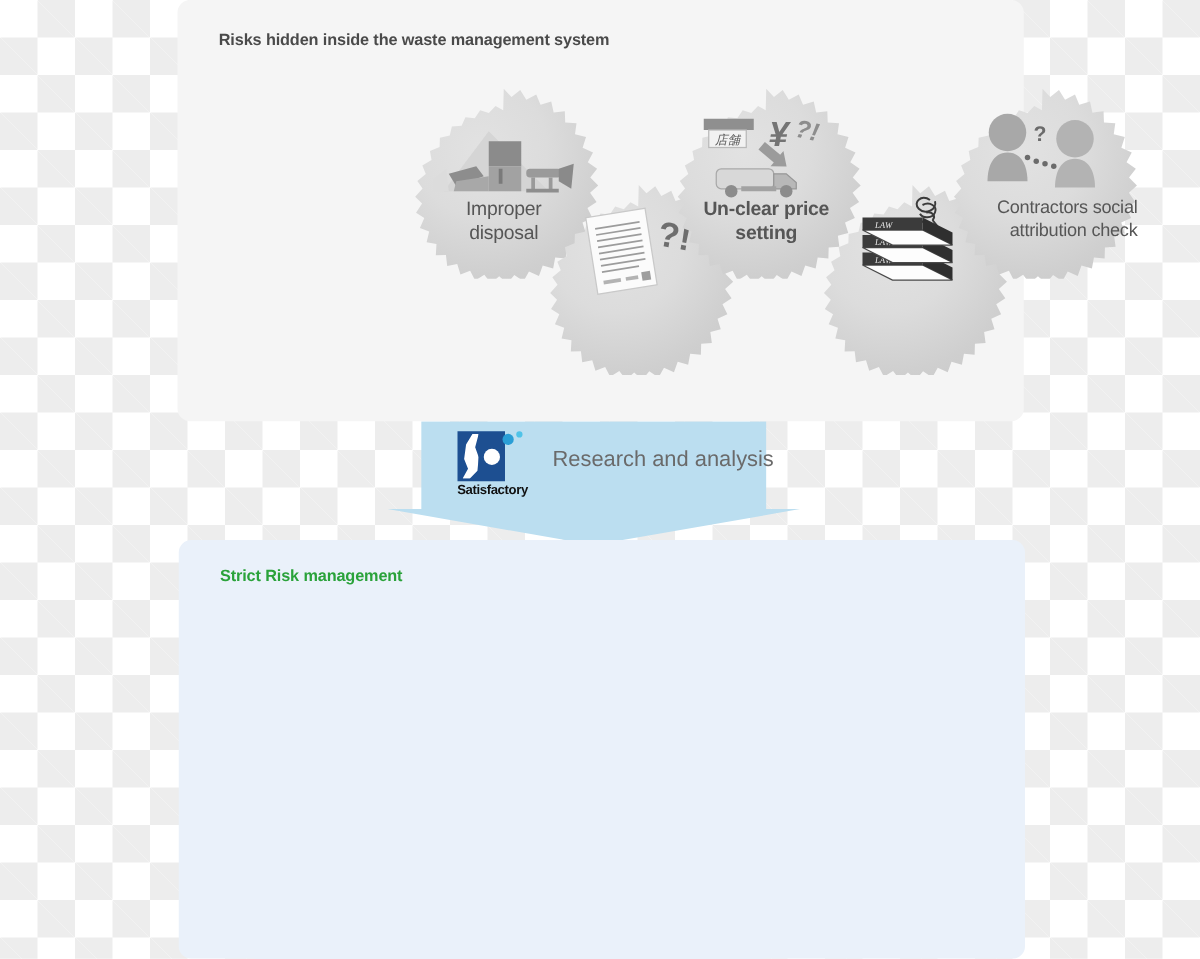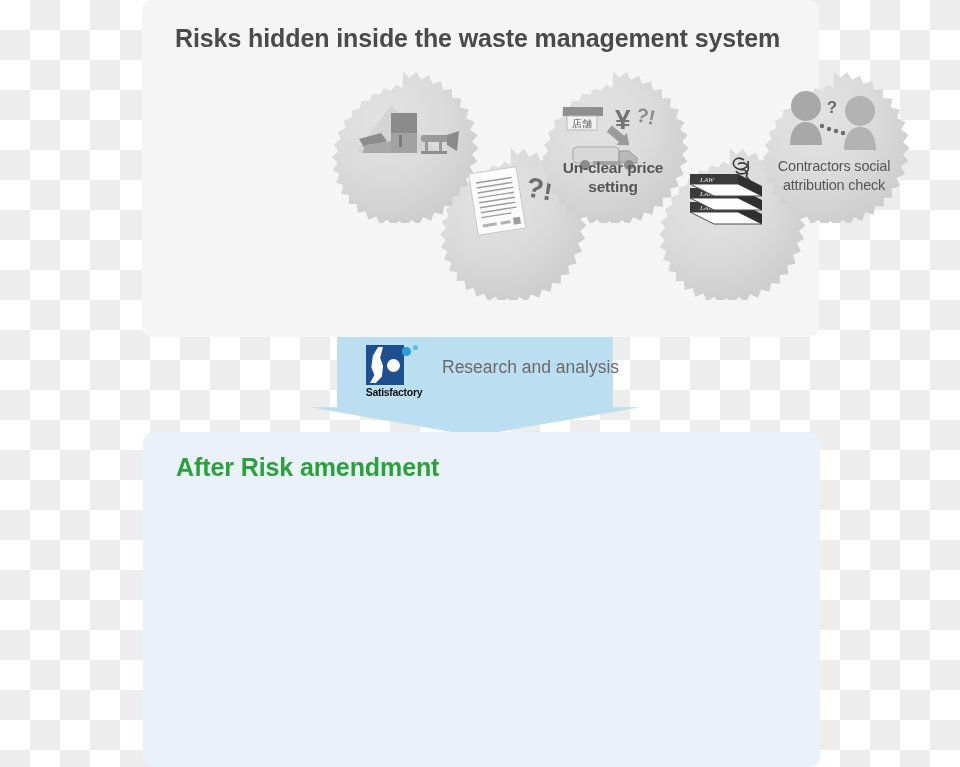--- a/index.html
+++ b/index.html
@@ -18,21 +18,21 @@
   #risk-panel{
     position:absolute;left:142px;top:0px;width:677px;height:337px;
     background:#f5f5f5;border-radius:10px;
   }
   #after-panel{
     position:absolute;left:143px;top:432px;width:677px;height:335px;
     background:#eaf1fa;border-radius:10px;
   }
 
   .panel-title{
-    position:absolute;font-size:25px;font-weight:bold;letter-spacing:-0.1px;
+    position:absolute;font-size:13px;font-weight:bold;letter-spacing:-0.1px;
     white-space:nowrap;
   }
   #risk-title{left:33px;top:24px;color:#4a4a4a;}
   #after-title{left:33px;top:21px;color:#2aa23a;}
 
   
   .bubble{position:absolute;}
   .bubble .bub-shape{position:absolute;inset:0;}
   .bubble .bub-label{
     position:absolute;left:0;width:100%;text-align:center;
@@ -66,21 +66,21 @@
   
   #b-improper   {left:185px;top:71px;width:152px;height:152px;}
   #b-improper .bub-label{top:88px;}
   #b-uncomplete {left:293px;top:148px;width:152px;height:152px;}
   #b-uncomplete .bub-label{top:86px;}
   #b-unclear    {left:395px;top:71px;width:152px;height:152px;}
   #b-unclear .bub-label{top:88px;font-weight:bold;}
   #b-strictlaw  {left:512px;top:148px;width:152px;height:152px;}
   #b-strictlaw  .bub-label{top:86px;}
   #b-contract   {left:616px;top:71px;width:152px;height:152px;}
-  #b-contract .bub-label{top:86px;font-size:14.5px;}
+  #b-contract .bub-label{top:86px;font-size:14.5px;text-align:right;}
 
   
   #research-arrow{
     position:absolute;left:310px;top:337px;width:330px;height:99px;
   }
   #arrow-shape{
     position:absolute;inset:0;background:#bbdef0;
     clip-path:polygon(8.2% 0%, 91.8% 0%, 91.8% 71%, 100% 71%, 50% 100%, 0% 71%, 8.2% 71%);
   }
   #arrow-inner{position:absolute;left:0;top:0;width:100%;height:72px;display:flex;align-items:center;}
@@ -123,20 +123,22 @@
         <path d="M12 44 L34 38 L40 46 L18 54 Z" fill="#8d8d8d"></path>
         <path d="M18 50 L44 46 L44 58 L16 58 Z" fill="#a8a8a8"></path>
         <path d="M0 48 L10 40 L12 58 L0 58 Z" fill="#dcdcdc"></path>
         <rect x="74" y="40" width="28" height="7" rx="3" fill="#9a9a9a"></rect>
         <rect x="78" y="47" width="3" height="10" fill="#9a9a9a"></rect>
         <rect x="92" y="47" width="3" height="10" fill="#9a9a9a"></rect>
         <rect x="74" y="56" width="26" height="3" fill="#8e8e8e"></rect>
         <path d="M100 40 L112 36 L110 56 L100 50 Z" fill="#8a8a8a"></path>
       </svg>
     </div>
+    <div class="bub-label">Improper
+disposal</div>
   </div>
 
   <div class="bubble" id="b-uncomplete">
     <div class="bub-shape spike"></div>
     <div class="bub-icon" style="left:28px;top:18px;">
       <svg width="96" height="70" viewBox="0 0 96 70">
         <g transform="rotate(-9 34 34)">
           <rect x="10" y="4" width="48" height="62" fill="#fbfbfb" stroke="#c9c9c9" stroke-width="1"></rect>
           <g stroke="#9c9c9c" stroke-width="1.4">
             <line x1="16" y1="14" x2="52" y2="14"></line>
@@ -152,21 +154,21 @@
           <rect x="34" y="56" width="10" height="3" fill="#b3b3b3"></rect>
           <rect x="47" y="54" width="7" height="7" fill="#9e9e9e"></rect>
         </g>
         <text x="62" y="30" font-family="'Liberation Sans',sans-serif" font-size="28" font-weight="bold" fill="#6e6e6e" transform="rotate(10 62 30)">?!</text>
       </svg>
     </div>
   </div>
 
   <div class="bubble" id="b-unclear">
     <div class="bub-shape spike"></div>
-    <div class="bub-icon" style="left:18px;top:30px;">
+    <div class="bub-icon" style="left:18px;top:18px;font-style:italic;">
       <svg width="118" height="72" viewBox="0 0 118 72">
         <rect x="8" y="6" width="40" height="9" fill="#8f8f8f"></rect>
         <rect x="12" y="15" width="30" height="14" fill="#f2f2f2" stroke="#b9b9b9"></rect>
         <text x="27" y="26" text-anchor="middle" font-family="'Liberation Sans',sans-serif" font-size="10" fill="#5a5a5a">店舗</text>
         <text x="60" y="28" font-family="'Liberation Sans',sans-serif" font-size="28" font-weight="bold" fill="#747474">¥</text>
         <text x="80" y="20" font-family="'Liberation Sans',sans-serif" font-size="20" font-weight="bold" fill="#8d8d8d" transform="rotate(12 80 20)">?!</text>
         <path d="M52 30 L68 30 L68 26 L78 34 L68 42 L68 38 L52 38 Z" fill="#9b9b9b" transform="rotate(40 62 34)"></path>
         <rect x="18" y="46" width="46" height="16" rx="4" fill="#d8d8d8" stroke="#a9a9a9"></rect>
         <path d="M64 50 L74 50 L82 57 L82 62 L64 62 Z" fill="#b8b8b8" stroke="#979797"></path>
         <circle cx="30" cy="64" r="5" fill="#8c8c8c"></circle>
@@ -243,15 +245,15 @@
       <div id="logo-dot-big"></div>
       <div id="logo-dot-small"></div>
       <div id="logo-word">Satisfactory</div>
     </div>
     <div id="arrow-text">Research and analysis</div>
   </div>
 </div>
 
 <div id="after-panel">
 
-  <div id="after-title" class="panel-title">After Risk amendment</div>
+  <div id="after-title" class="panel-title">Strict Risk management</div>
 
 </div>
 
 </body></html>

